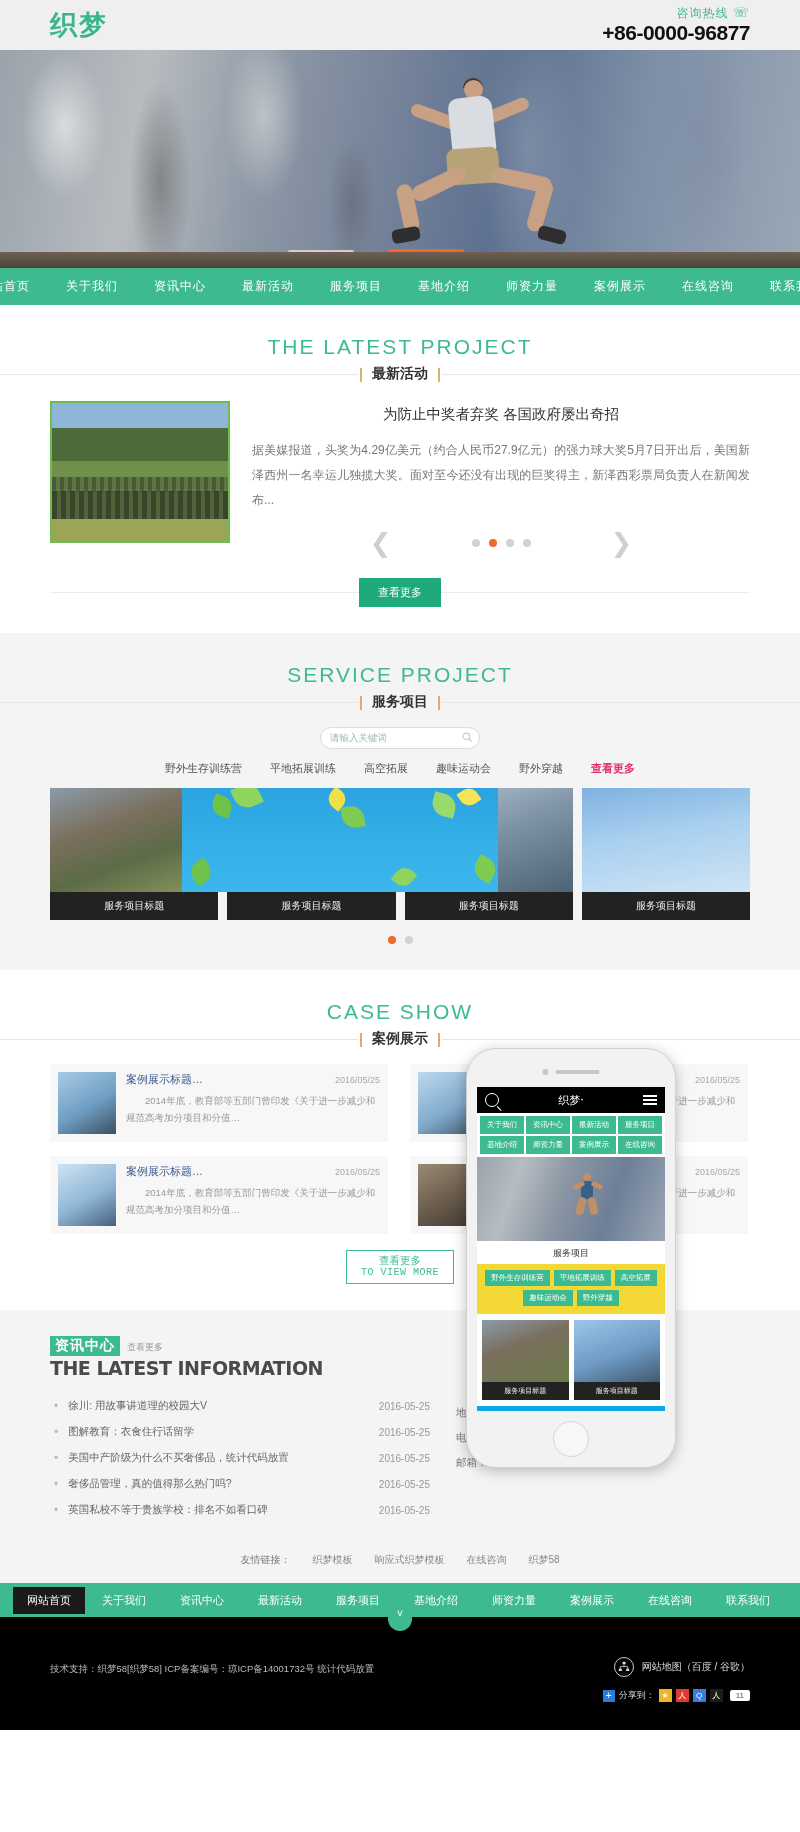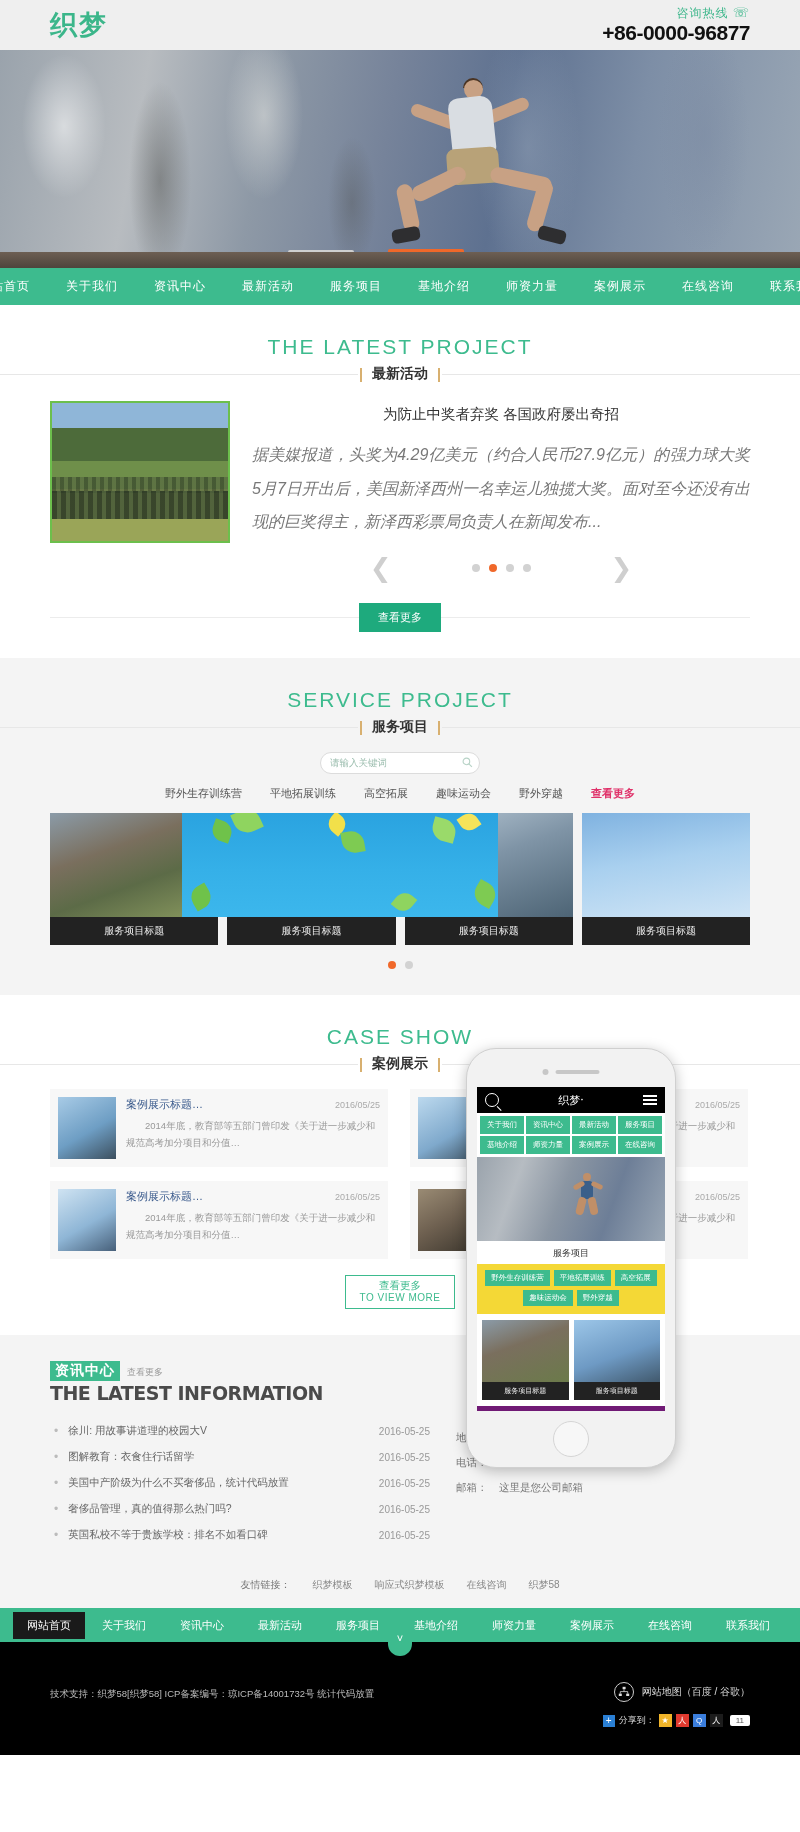--- a/index.html
+++ b/index.html
@@ -130,23 +130,22 @@
   .activity-thumb .troop2{
     position:absolute; left:0; bottom:48px; width:100%; height:16px;
     background: repeating-linear-gradient(90deg,#39482d 0 4px, #586b41 4px 8px);
     opacity:.75;
   }
   .activity-body { flex: 1; padding-top: 4px; }
   .activity-title {
     text-align: center; font-size: 14.5px; color: #333; margin-bottom: 14px;
   }
   .activity-desc {
-    font-size: 16px; color: #777; line-height: 2.1; text-align: justify;
+    font-size: 12px; color: #777; line-height: 2.1; text-align: justify;
     text-indent: 0;
-    font-style: italic;
   }
   .activity-nav { display: flex; align-items: center; justify-content: center; gap: 80px; margin-top: 16px; }
   .arrow { color: #cfcfcf; font-size: 26px; cursor: pointer; line-height: 1; }
   .dots { display: flex; gap: 9px; align-items: center; }
   .dot { width: 8px; height: 8px; border-radius: 50%; background: #d2d2d2; }
   .dot.active { background: #f0682a; }
 
   .viewmore-row {
     position: relative; display: flex; align-items: center;
     justify-content: center; margin: 22px 50px 0;
@@ -217,21 +216,21 @@
   .case-title { font-size: 11px; color: #3a5a8c; }
   .case-date { font-size: 9px; color: #aaa; }
   .case-text { font-size: 9.5px; color: #999; line-height: 1.85; margin-top: 5px; text-indent: 19px; }
 
   .toview-wrap { display: flex; justify-content: center; margin-top: 16px; padding-bottom: 4px; }
   .toview {
     border: 1px solid #3dbb8e; padding: 3px 14px 4px; text-align: center; line-height: 1.25;
     cursor: pointer; background: #fff;
   }
   .toview .cn { font-size: 10.5px; color: #3dbb8e; }
-  .toview .en { font-size: 10px; color: #3dbb8e; font-family: Liberation Sans, sans-serif; letter-spacing: .5px; }
+  .toview .en { font-size: 10px; color: #3dbb8e; font-family: Liberation Mono, monospace; letter-spacing: .5px; }
 
   
   .info-sec { background: #f4f4f4; margin-top: 22px; padding: 26px 50px 30px; display: flex; }
   .info-left { width: 380px; }
   .info-badge-row { display: flex; align-items: flex-end; gap: 7px; }
   .info-badge {
     background: #3dbb8e; color: #fff; font-size: 14px; font-weight: bold;
     padding: 1px 5px; letter-spacing: 1px;
   }
   .info-more { font-size: 9px; color: #999; padding-bottom: 2px; }
@@ -301,21 +300,21 @@
     display: flex; align-items: center; gap: 7px;
   }
   .phone-cam { width: 6px; height: 6px; border-radius: 50%; background: #c7c7c7; }
   .phone-grill { width: 44px; height: 4px; border-radius: 2px; background: #c7c7c7; }
   .phone-home {
     position: absolute; bottom: 10px; left: 50%; transform: translateX(-50%);
     width: 36px; height: 36px; border-radius: 50%; border: 1px solid #d5d5d5; background: #f7f7f7;
   }
   .phone-screen {
     position: absolute; top: 38px; left: 10px; right: 10px; bottom: 56px;
-    background: #701a75; overflow: hidden;
+    background: #0ea5e9; overflow: hidden;
   }
   .ph-top {
     height: 26px; background: #000; display: flex; align-items: center;
     padding: 0 8px; justify-content: space-between;
   }
   .ph-logo { color: #fff; font-size: 11px; font-family: "DejaVu Serif", serif; }
   .ph-srch { width: 14px; height: 14px; border: 1.4px solid #fff; border-radius: 50%; position: relative; }
   .ph-srch::after { content:""; position:absolute; right:-4px; bottom:-3px; width:6px; height:1.4px; background:#fff; transform: rotate(45deg); }
   .ph-menu { display: flex; flex-direction: column; gap: 2.5px; }
   .ph-menu i { width: 14px; height: 1.8px; background: #fff; display: block; }

